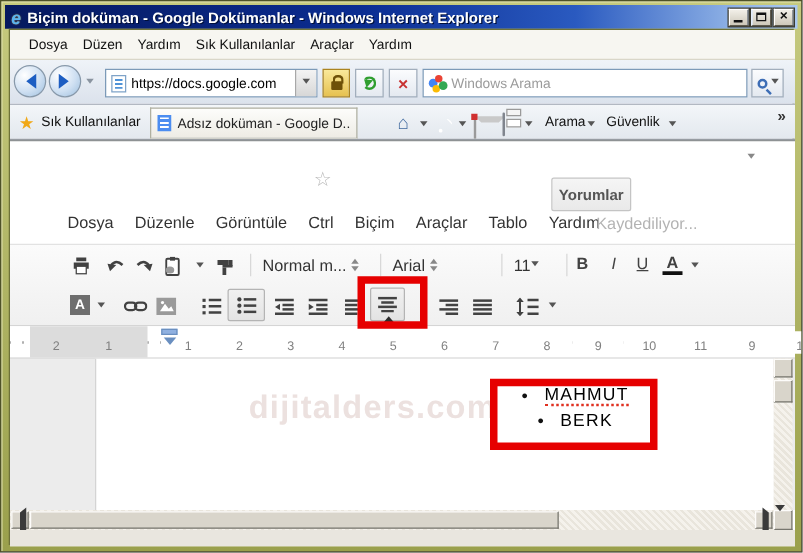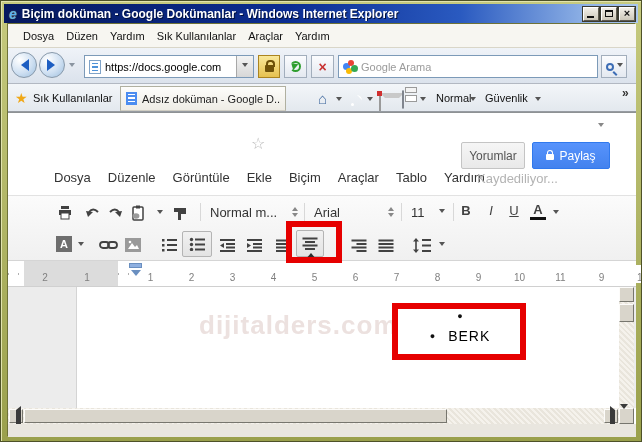--- a/index.html
+++ b/index.html
@@ -65,34 +65,34 @@
   .prn{width:16px;height:9px;background:linear-gradient(180deg,#c4c9d2,#9aa0ac);border:1px solid #80858e;border-radius:1px;position:relative;margin-top:4px;}
   .prn::before{content:"";position:absolute;left:2px;top:-4px;width:10px;height:4px;background:#f4f4f4;border:1px solid #9a9a9a;}
   .prn::after{content:"";position:absolute;left:2px;top:4px;width:10px;height:5px;background:#fff;border:1px solid #9a9a9a;}
   .cmdlbl{font-size:11px;color:#111;}
   .chev{font-size:12px;font-weight:bold;color:#333;}
   
   .docsbg{position:absolute;left:0;top:88px;width:628px;height:325px;background:#fff;border-top:1px solid #8e9294;}
   .email{font-size:11px;color:#666;}
   .doctitle{font-size:23px;color:#2d2d2d;}
   .dstar{font-size:16px;color:#b9b9b9;}
-  .gbtn{position:absolute;height:27px;border-radius:2px;font-size:12px;font-weight:normal;display:flex;align-items:center;justify-content:center;gap:5px;margin-left:20px;}
+  .gbtn{position:absolute;height:27px;border-radius:2px;font-size:12px;font-weight:bold;display:flex;align-items:center;justify-content:center;gap:5px;}
   .btn-grey{background:linear-gradient(180deg,#f5f5f5,#e9e9e9);border:1px solid #c4c4c4;color:#555;}
   .btn-blue{background:linear-gradient(180deg,#5793fc,#4382ee);border:1px solid #3079ed;color:#fff;}
   .wlock{width:8px;height:6px;background:#fff;border-radius:1px;position:relative;margin-top:3px;}
   .wlock::before{content:"";position:absolute;left:1px;top:-4px;width:4px;height:4px;border:1.5px solid #fff;border-bottom:none;border-radius:3px 3px 0 0;}
   .dmenus{position:absolute;left:46px;top:146px;display:flex;gap:17px;}
   .dmenu{font-size:13px;color:#333;}
   .saving{position:absolute;left:469px;top:147px;font-size:13px;color:#b3b3b3;}
   
   .toolbar{position:absolute;left:0;top:171px;width:628px;height:66px;background:linear-gradient(180deg,#fbfbfb,#f0f0f0);border-top:1px solid #e2e2e2;border-bottom:1px solid #d5d5d5;}
   .tbrow{position:absolute;left:0;width:628px;height:32px;}
   .ti{position:absolute;top:8px;width:18px;height:18px;display:flex;align-items:center;justify-content:center;}
   .vsep{position:absolute;top:7px;width:1px;height:18px;background:#d8d8d8;}
-  .sel{position:absolute;top:6px;height:20px;display:flex;align-items:center;justify-content:space-between;font-size:13px;color:#333;}
+  .sel{position:absolute;top:6px;height:20px;display:flex;align-items:center;font-size:13px;color:#333;}
   .spin{display:flex;flex-direction:column;gap:2px;margin-left:4px;}
   .spin i{width:0;height:0;border:3px solid transparent;display:block;}
   .spin .up{border-bottom:4px solid #888;}
   .spin .dn{border-top:4px solid #888;}
   .tt{position:absolute;top:7px;font-size:13px;color:#424242;width:16px;text-align:center;}
   .b{font-weight:bold;} .i{font-style:italic;} .u{text-decoration:underline;}
   .ac{font-weight:bold;border-bottom:3px solid #111;padding-bottom:0;line-height:14px;}
   .hlA{position:absolute;top:8px;width:16px;height:16px;background:#6e6e6e;color:#fff;font-size:11px;font-weight:bold;text-align:center;line-height:16px;}
   .activebox{position:absolute;border:1px solid #b4b4b4;border-radius:2px;background:linear-gradient(180deg,#f1f1f1,#e3e3e3);display:flex;align-items:center;justify-content:center;}
   
@@ -184,21 +184,21 @@
       <span class="sqbtn" style="left:303px;top:7px;width:23px;height:23px;">
           <span class="stopx">×</span>
         </span>
       <div class="field abs" style="left:330px;top:7px;width:260px;height:23px;">
         <span class="glogo">
             <i class="b"></i>
             <i class="r"></i>
             <i class="y"></i>
             <i class="g"></i>
           </span>
-        <span class="phtext">Google Arama</span>
+        <span class="phtext">Windows Arama</span>
       </div>
       <span class="sqbtn" style="left:593px;top:7px;width:26px;height:23px;gap:3px;">
         <span class="mag"></span>
         <span class="caret"></span>
       </span>
     </div>
 
     <div class="favbar">
       <span class="star abs" style="left:7px;top:6px;">★</span>
       <span class="favlbl abs" style="left:25px;top:8px;">Sık Kullanılanlar</span>
@@ -206,47 +206,43 @@
         <span class="tabico"></span>
         <span class="tabtxt">Adsız doküman - Google D...</span>
       </div>
       <span class="homeico abs" style="left:310px;top:7px;">⌂</span>
       <span class="caret abs" style="left:328px;top:13px;"></span>
       <span class="rss abs" style="left:341px;top:7px;"></span>
       <span class="caret abs" style="left:359px;top:13px;"></span>
       <span class="mailico abs" style="left:371px;top:9px;"></span>
       <span class="prn abs" style="left:392px;top:7px;"></span>
       <span class="caret abs" style="left:412px;top:13px;"></span>
-      <span class="cmdlbl abs" style="left:428px;top:8px;">Normal</span>
+      <span class="cmdlbl abs" style="left:428px;top:8px;">Arama</span>
       <span class="caret abs" style="left:462px;top:13px;"></span>
       <span class="cmdlbl abs" style="left:477px;top:8px;">Güvenlik</span>
       <span class="caret abs" style="left:527px;top:13px;"></span>
       <span class="chev abs" style="left:614px;top:2px;">»</span>
     </div>
 
     <div class="docsbg"></div>
 
     <span class="caret abs" style="right:30px;top:99px;border-top-color:#888;"></span>
 
     <span class="dstar abs" style="left:243px;top:110px;">☆</span>
 
     <span class="gbtn btn-grey" style="left:433px;top:118px;width:64px;">
         <span>Yorumlar</span>
       </span>
-    <span class="gbtn btn-blue" style="left:504px;top:118px;width:78px;">
-        <span class="wlock"></span>
-        <span>Paylaş</span>
-      </span>
 
     <div class="dmenus">
 
     <span class="dmenu">Dosya</span>
         <span class="dmenu">Düzenle</span>
         <span class="dmenu">Görüntüle</span>
-        <span class="dmenu">Ekle</span>
+        <span class="dmenu">Ctrl</span>
         <span class="dmenu">Biçim</span>
         <span class="dmenu">Araçlar</span>
         <span class="dmenu">Tablo</span>
         <span class="dmenu">Yardım</span>
       </div>
     <span class="saving">Kaydediliyor...</span>
 
     <div class="toolbar">
       <div class="tbrow" style="top:0;">
         <span class="ti" style="left:48px;">
@@ -457,20 +453,21 @@
         </span>
       <span class="mrect"></span>
       <span class="mtri"></span>
     </div>
 
     <div class="canvas">
       <div class="page">
         <span class="watermark">dijitalders.com</span>
         <div class="blrow" style="top:19px;">
           <span class="bullet">●</span>
+          <span class="btext miss">MAHMUT</span>
         </div>
         <div class="blrow" style="top:39px;">
           <span class="bullet">●</span>
           <span class="btext">BERK</span>
         </div>
       </div>
     </div>
 
     <div class="sbtrack" style="left:611px;top:263px;width:15px;height:121px;"></div>
     <div class="sbface" style="left:611px;top:263px;width:15px;height:15px;"><span class="aru"></span></div>

